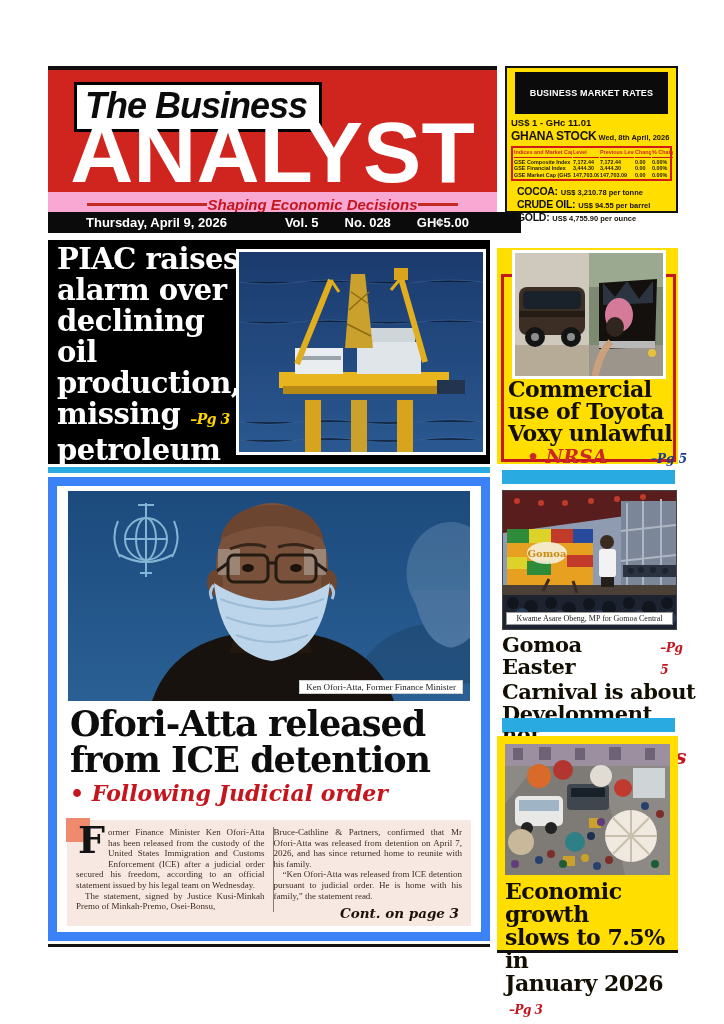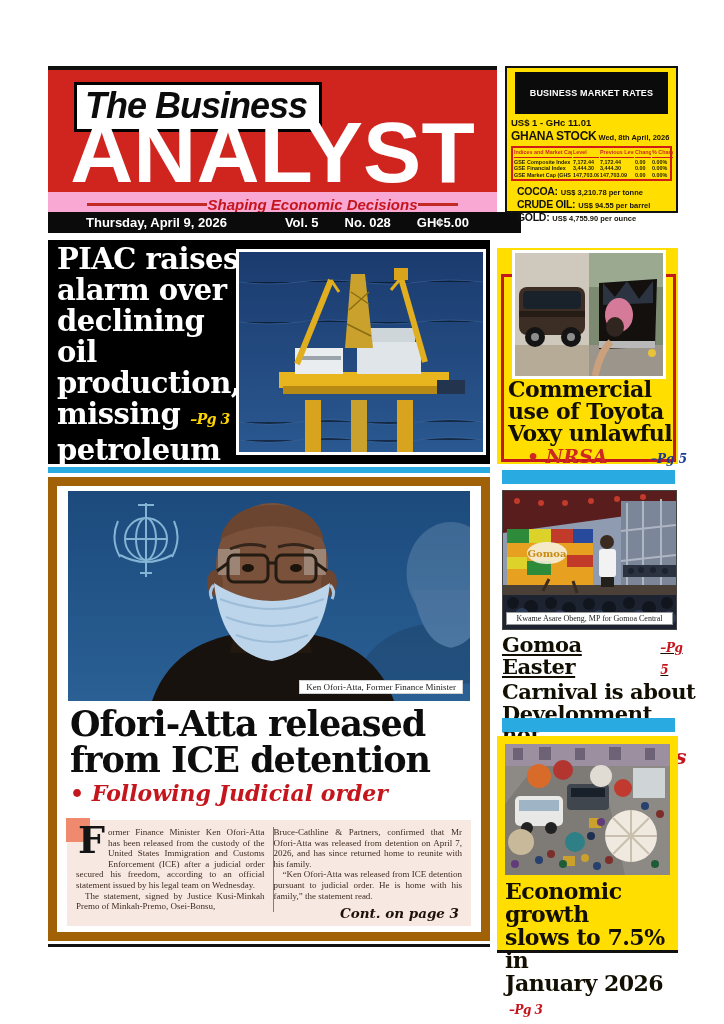--- a/index.html
+++ b/index.html
@@ -48,21 +48,21 @@
 
   
   .cyan{background:#29abe2;}
   .strip-left{left:48px;top:467px;width:442px;height:6px;}
   .bar-right-1{left:502px;top:470px;width:173px;height:14px;}
   .bar-right-2{left:502px;top:718px;width:173px;height:14px;}
   .black-line-left{left:48px;top:944px;width:442px;height:3px;background:#111;}
   .black-line-right{left:497px;top:950px;width:181px;height:3px;background:#111;}
 
   
-  .main-box{left:48px;top:477px;width:442px;height:464px;border:9px solid #a16207;background:#ffffff;box-sizing:border-box;}
+  .main-box{left:48px;top:477px;width:442px;height:464px;border:9px solid #3b82f6;background:#ffffff;box-sizing:border-box;}
   .main-photo{position:absolute;left:11px;top:5px;width:402px;height:210px;background:#1d4e80;overflow:hidden;}
   .main-caption{position:absolute;right:7px;bottom:7px;background:#ffffff;color:#222;
     font-family:"Liberation Serif",serif;font-size:9px;padding:1px 6px;border:1px solid #cfcfcf;}
   .main-headline{position:absolute;left:13px;top:220px;color:#0d0d0d;font-weight:700;
     font-size:35px;line-height:36px;letter-spacing:-1px;}
   .main-subhead{position:absolute;left:13px;top:294px;color:#c4161c;font-weight:700;font-style:italic;font-size:22px;}
   .body-box{position:absolute;left:10px;top:334px;width:404px;height:106px;background:#f7e9e2;overflow:visible;}
   .body-cols{display:flex;padding:7px 9px 4px 9px;gap:0;}
   .bcol{width:50%;font-family:"Liberation Serif",serif;font-size:9px;line-height:10.6px;color:#3f2b20;text-align:justify;}
   .bcol1{padding-right:8px;}
@@ -84,21 +84,21 @@
     font-size:22px;line-height:22px;letter-spacing:-.5px;}
   .voxy-srcline{position:absolute;left:11px;top:197px;width:160px;display:flex;justify-content:space-between;align-items:baseline;margin-left:19px;}
   .voxy-src{color:#cf2822;font-weight:700;font-style:italic;font-size:19px;}
   .voxy-pgref{color:#1c3d8f;font-size:12px;}
 
   
   .gomoa-photo{left:502px;top:490px;width:173px;height:138px;background:#8f9bb0;overflow:hidden;border:1px solid #444;}
   .gomoa-caption{position:absolute;left:3px;right:3px;bottom:4px;background:#ffffff;color:#222;
     font-family:"Liberation Serif",serif;font-size:8px;text-align:center;padding:1px 0;border:1px solid #999;}
   .gomoa-head{left:502px;top:634px;width:196px;color:#120e02;font-weight:700;font-size:21px;line-height:21.5px;letter-spacing:-.4px;}
-  .gomoa-line1{display:flex;justify-content:space-between;align-items:baseline;text-decoration:underline;}
+  .gomoa-line1{display:flex;justify-content:space-between;align-items:baseline;}
   .gomoa-pgref{color:#c4161c;font-size:12px;margin-right:4px;}
   .gomoa-attr{color:#c4161c;font-style:italic;}
 
   
   .econ-box{left:497px;top:736px;width:181px;height:214px;background:#ffde00;}
   .econ-photo{position:absolute;left:8px;top:8px;width:165px;height:131px;overflow:hidden;background:#8d8a85;}
   .econ-headline{position:absolute;left:8px;top:144px;width:170px;color:#120e02;font-weight:700;
     font-size:22px;line-height:23px;letter-spacing:-.5px;}
   .econ-pgref{color:#c4161c;font-size:12px;margin-left:4px;}
 

